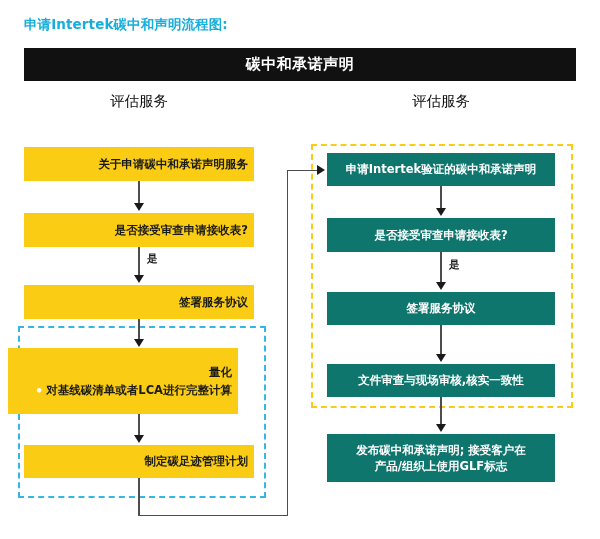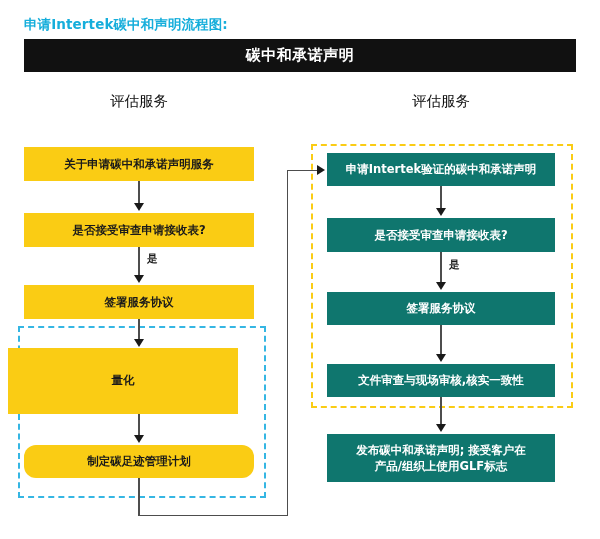--- a/index.html
+++ b/index.html
@@ -31,21 +31,21 @@
     font-weight: bold;
     color: #16AEDB;
     letter-spacing: 0.1px;
     white-space: nowrap;
   }
 
   
   .header-bar {
     position: absolute;
     left: 24px;
-    top: 39px;
+    top: 48px;
     width: 552px;
     height: 33px;
     background: #111111;
     display: flex;
     align-items: center;
     justify-content: center;
   }
   .header-bar-label {
     color: #ffffff;
     font-size: 15px;
@@ -76,20 +76,21 @@
     justify-content: center;
     text-align: center;
     font-size: 11.5px;
     font-weight: bold;
     line-height: 1.42;
     padding: 3px 6px;
   }
   .node.yellow {
     background: #FACC14;
     color: #1a1a1a;
+    align-items: flex-end;
   }
   .node.blue {
     background: #0f766e;
     color: #ffffff;
   }
 
   
   .bullet-line {
     display: block;
     white-space: nowrap;
@@ -178,26 +179,27 @@
 
   <div class="node yellow" style="left:24px; top:285px; width:230px; height:34px;">
     <span>签署服务协议</span>
   </div>
 
   <div class="conn v" style="left:138px; top:319px; height:22px;"></div>
   <div class="arrow-down" style="left:133.5px; top:339px;"></div>
 
   <div class="node yellow" style="left:8px; top:348px; width:230px; height:66px;">
     <span class="node-heading">量化</span>
+    <span class="bullet-line">对基线碳清单或者LCA进行完整计算</span>
   </div>
 
   <div class="conn v" style="left:138px; top:414px; height:23px;"></div>
   <div class="arrow-down" style="left:133.5px; top:435px;"></div>
 
-  <div class="node yellow" style="left:24px; top:445px; width:230px; height:33px;border-radius:12px;">
+  <div class="node yellow" style="left:24px; top:445px; width:230px; height:33px;">
     <span>制定碳足迹管理计划</span>
   </div>
 
   <div class="conn v" style="left:138px; top:478px; height:38px;"></div>
   <div class="conn h" style="left:138px; top:514.5px; width:150px;"></div>
   <div class="conn v" style="left:286.5px; top:170px; height:345px;"></div>
   <div class="conn h" style="left:286.5px; top:169.5px; width:32px;"></div>
   <div class="arrow-right" style="left:317px; top:165px;"></div>
 
   <div class="node blue" style="left:327px; top:153px; width:228px; height:33px;">

